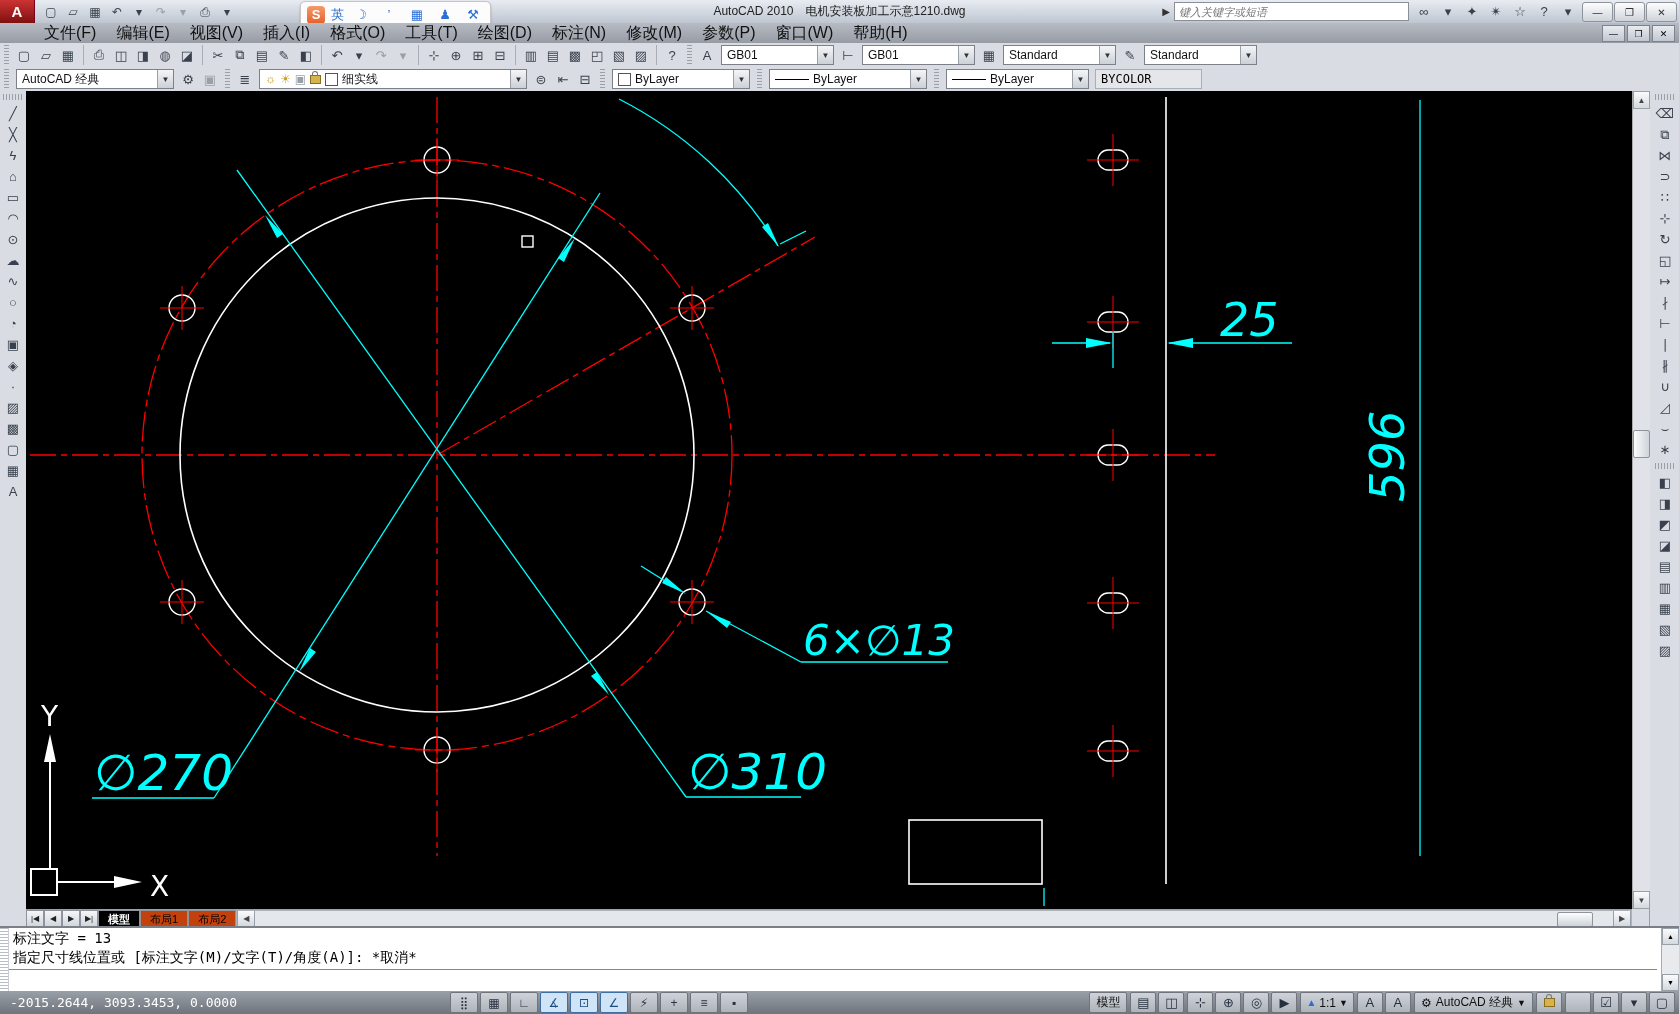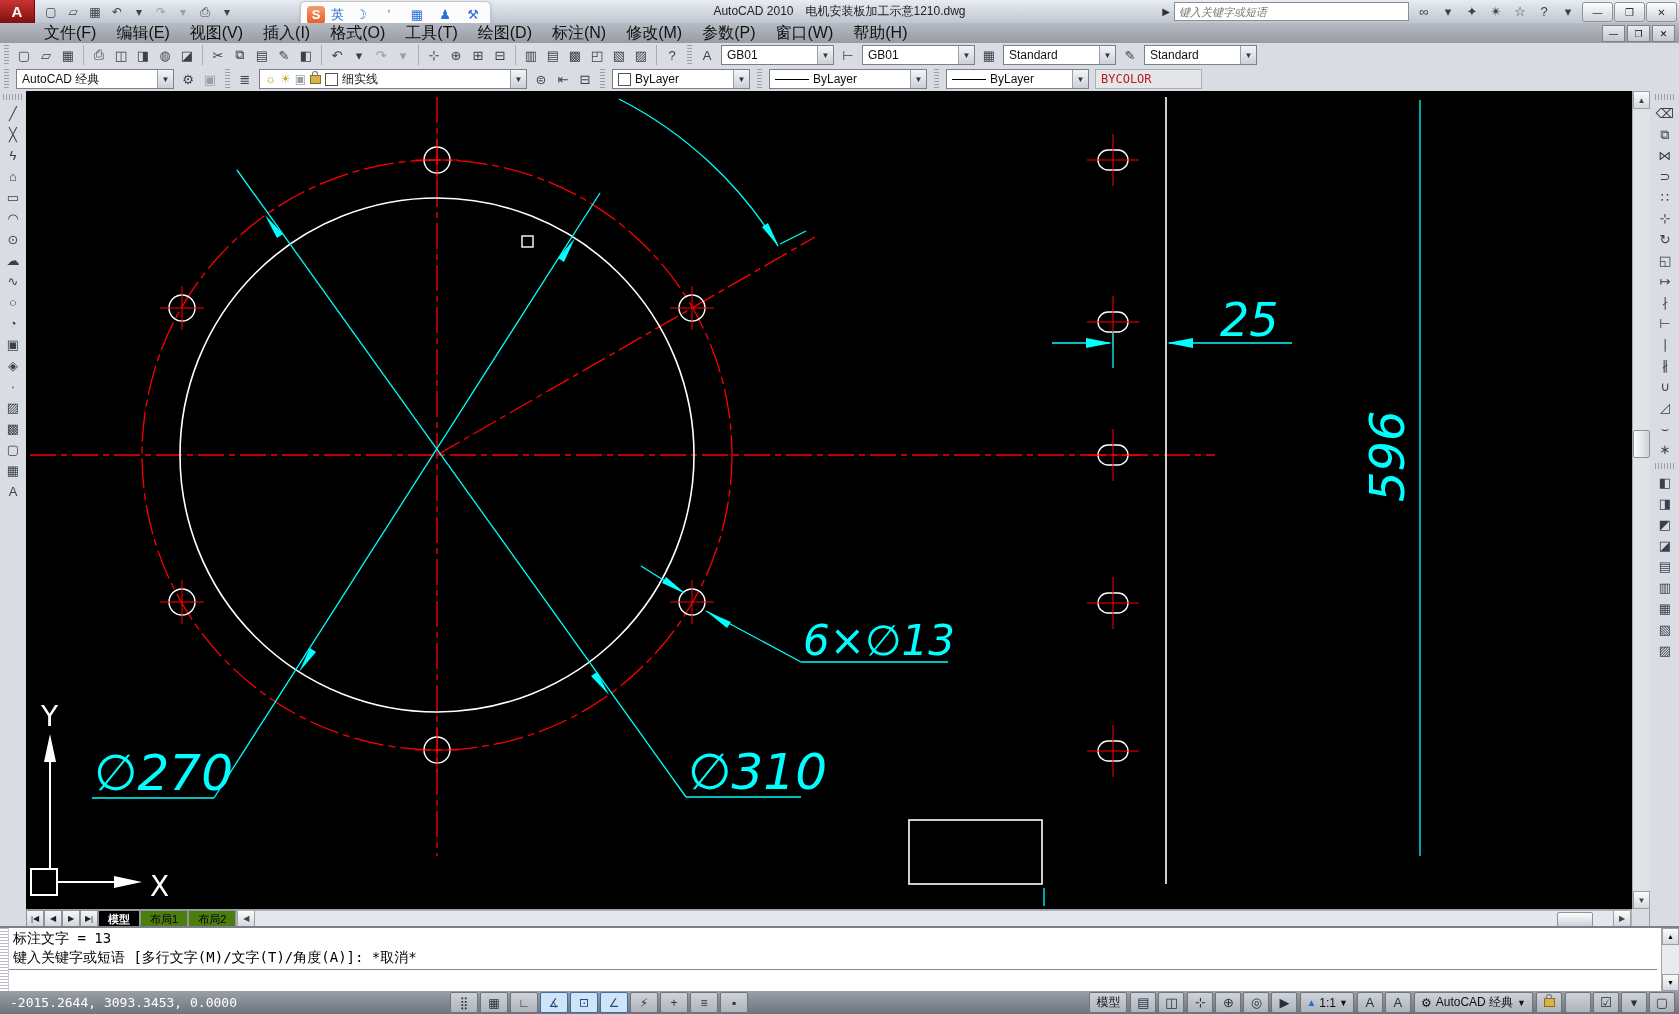--- a/index.html
+++ b/index.html
@@ -49,21 +49,21 @@
   .grip-h{height:6px;width:20px;background:repeating-linear-gradient(90deg,#9aa0a8 0 1px,transparent 1px 3px);margin:3px 0;flex:none;}
   
   #canvas{left:26px;top:91px;width:1606px;height:818px;background:#000;}
   
   #vscroll{left:1632px;top:91px;width:17px;height:818px;background:#dfe2e7;border-left:1px solid #aaa;display:flex;flex-direction:column;}
   #vscroll .sbtn{height:16px;background:linear-gradient(#fafbfc,#d4d9df);border:1px solid #9aa0a8;font-size:8px;display:flex;align-items:center;justify-content:center;color:#444;}
   #vthumb{position:absolute;left:1633px;top:430px;width:15px;height:26px;background:linear-gradient(90deg,#fdfdfd,#cdd3da);border:1px solid #8e939c;border-radius:2px;}
   
   #tabrow{left:26px;top:909px;width:1606px;height:17px;background:#ced2d8;border-top:1px solid #9aa0a8;display:flex;align-items:stretch;font-size:11px;}
   .navbtn{width:16px;display:flex;align-items:center;justify-content:center;background:linear-gradient(#f4f6f8,#d2d7dd);border:1px solid #8e939c;font-size:8px;color:#222;}
-  .tab{padding:0 9px;display:flex;align-items:center;background:#4d7c0f;border:1px solid #8e939c;border-bottom:none;color:#000;}
+  .tab{padding:0 9px;display:flex;align-items:center;background:#c2410c;border:1px solid #8e939c;border-bottom:none;color:#000;}
   .tab.active{background:#000;color:#fff;font-weight:bold;}
   #hscroll{flex:1;display:flex;align-items:stretch;background:#e4e7eb;border:1px solid #aeb3bb;}
   #hscroll .sbtn{width:16px;background:linear-gradient(#fafbfc,#d4d9df);border-right:1px solid #9aa0a8;border-left:1px solid #9aa0a8;font-size:8px;display:flex;align-items:center;justify-content:center;color:#444;}
   #hthumb{position:absolute;left:1320px;top:1px;width:34px;height:13px;background:linear-gradient(#fdfdfd,#cdd3da);border:1px solid #8e939c;border-radius:2px;}
   
   #cmd{left:0;top:926px;width:1679px;height:65px;background:#fff;border-top:2px solid #7a7f88;box-sizing:border-box;display:flex;}
   #cmd-grip{width:8px;background:repeating-linear-gradient(#b9bec6 0 1px,transparent 1px 3px);border-right:1px solid #c9cdd3;}
   #cmd-body{flex:1;font-family:"DejaVu Sans Mono","Liberation Mono",monospace;font-size:14px;color:#000;padding:1px 4px;}
   #cmd-body .hist{height:19px;line-height:19px;white-space:pre;}
   #cmd-sep{border-top:1px solid #888;margin:2px 0 1px -4px;}
@@ -257,21 +257,21 @@
       </div>
     <div class="grip-v"></div>
     <div class="combo">
         <span class="val" style="width:115px;">
           <span class="ltline"></span>
           <span>ByLayer</span>
         </span>
         <span class="arrow">▼</span>
       </div>
     <div class="combo dis">
-        <span class="val" style="width:95px;font-family:'DejaVu Sans Mono',monospace;color:#b91c1c;">BYCOLOR</span>
+        <span class="val" style="width:95px;font-family:'DejaVu Sans Mono',monospace;color:#000000;">BYCOLOR</span>
       </div>
   </div>
 
   <div class="abs" id="leftbar">
     <div class="grip-h"></div>
     <div style="display:flex;flex-direction:column;">
         <span class="tbtn">╱</span>
         <span class="tbtn">╳</span>
         <span class="tbtn">ϟ</span>
         <span class="tbtn">⌂</span>
@@ -482,21 +482,21 @@
       <div class="sbtn" style="margin-right:auto;">◀</div>
       <div id="hthumb"></div>
       <div class="sbtn">▶</div>
     </div>
   </div>
 
   <div class="abs" id="cmd">
     <div id="cmd-grip"></div>
     <div id="cmd-body">
       <div class="hist">标注文字 = 13</div>
-      <div class="hist">键入关键字或短语 [多行文字(M)/文字(T)/角度(A)]: *取消*</div>
+      <div class="hist">指定尺寸线位置或 [标注文字(M)/文字(T)/角度(A)]: *取消*</div>
       <div id="cmd-sep"></div>
     </div>
     <div id="cmd-scroll">
       <div class="sbtn">▲</div>
       <div class="sbtn">▼</div>
     </div>
   </div>
 
   <div class="abs" id="statusbar">
     <div id="coords">-2015.2644, 3093.3453, 0.0000</div>

